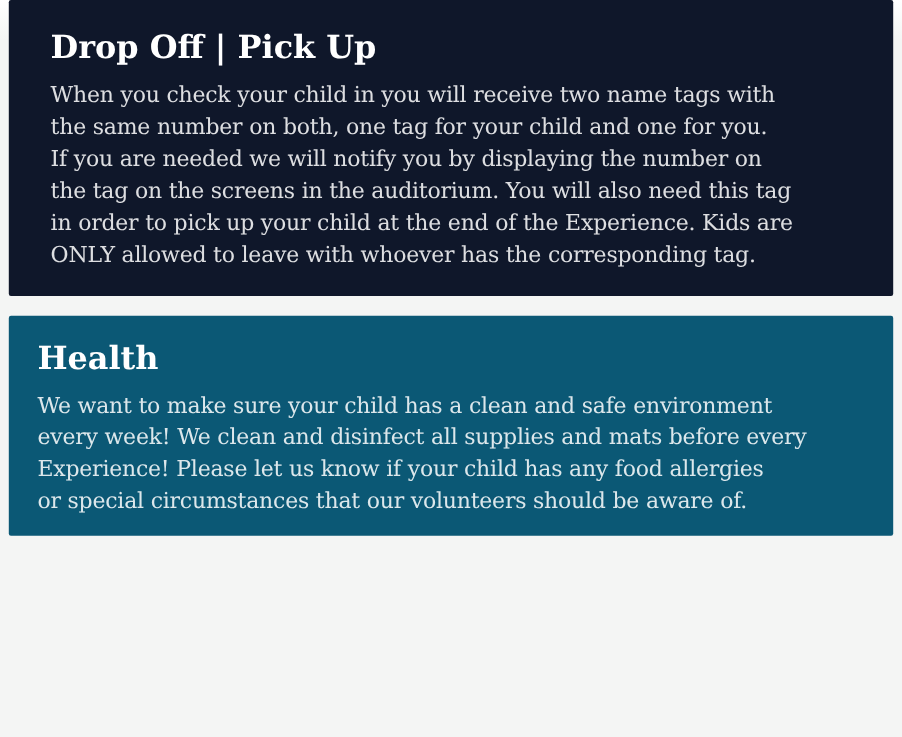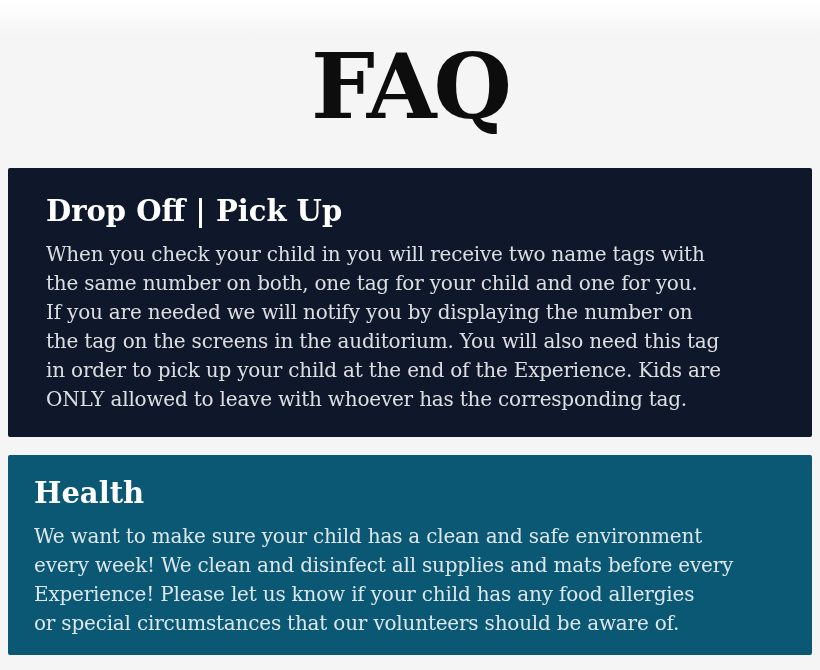--- a/index.html
+++ b/index.html
@@ -67,23 +67,20 @@
     line-height: 29px;
     letter-spacing: -0.2px;
     color: rgba(255, 255, 255, 0.86);
   }
 </style>
 </head>
 <body>
 
 <div class="page">
 
-  <header class="title-wrap">
-    <h1 class="page-title">FAQ</h1>
-  </header>
 
   <section class="card card-green" style="background-color: #0f172a;">
     <h2 class="card-heading">Drop Off | Pick Up</h2>
     <p class="card-body">When you check your child in you will receive two name tags with
 the same number on both, one tag for your child and one for you.
 If you are needed we will notify you by displaying the number on
 the tag on the screens in the auditorium. You will also need this tag
 in order to pick up your child at the end of the Experience. Kids are
 ONLY allowed to leave with whoever has the corresponding tag.</p>
   </section>

